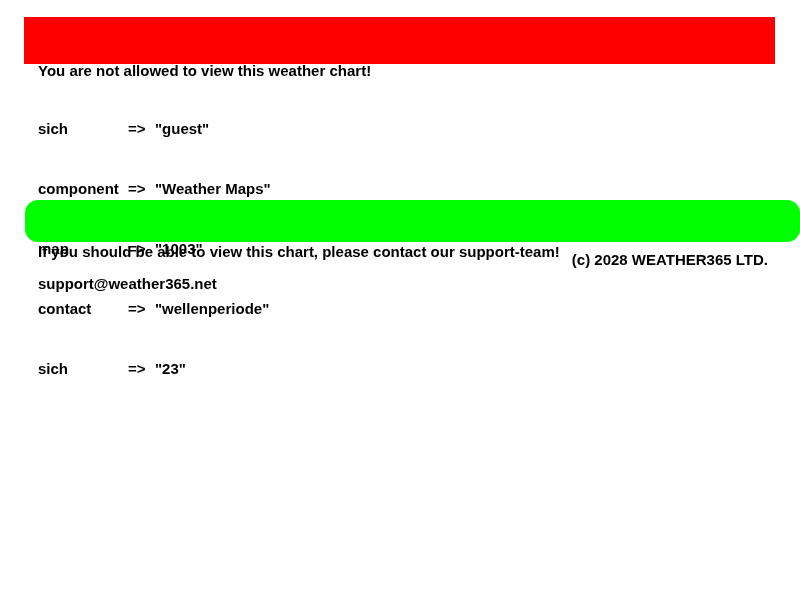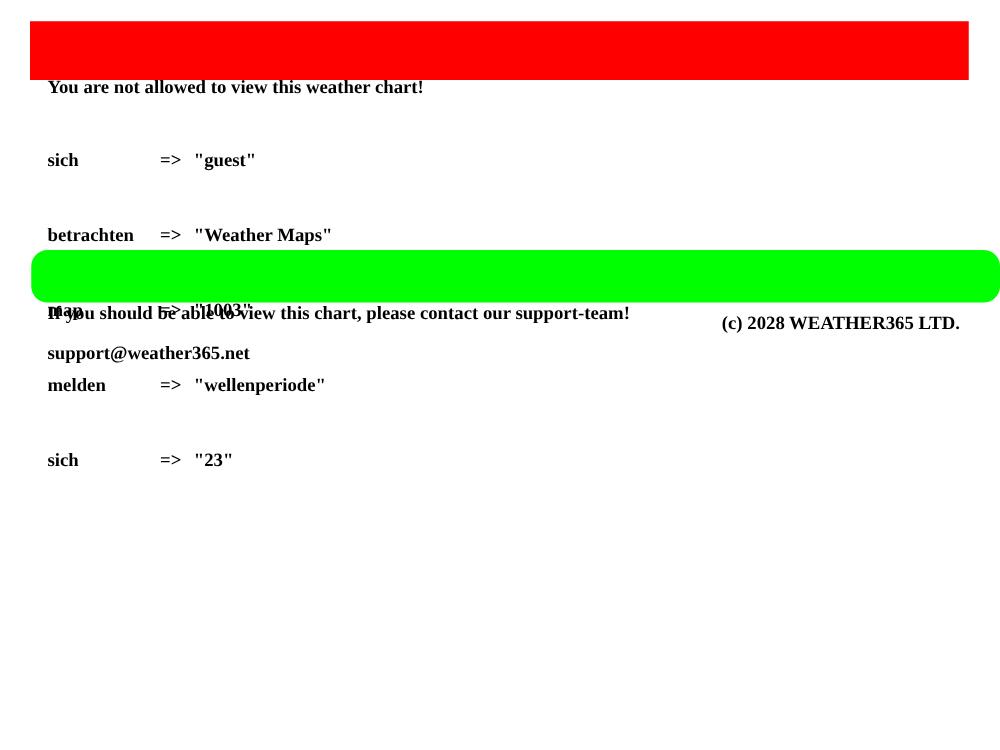--- a/index.html
+++ b/index.html
@@ -6,21 +6,21 @@
     margin: 0;
     padding: 0;
     background: #ffffff;
   }
   .screen {
     position: relative;
     width: 800px;
     height: 600px;
     background: #ffffff;
     overflow: hidden;
-    font-family: Liberation Serif, serif;
+    font-family: Liberation Sans, sans-serif;
     font-weight: bold;
     font-size: 15px;
     color: #000000;
   }
   .banner {
     position: absolute;
     box-sizing: border-box;
     line-height: 19px;
     white-space: pre;
   }
@@ -79,23 +79,23 @@
 <body>
 
 <div class="screen">
 
   <div class="banner banner-error">
     <div>You are not allowed to view this weather chart!</div>
   </div>
 
   <div class="kv-block">
     <div class="kv-row"><span class="kv-key">sich</span><span class="kv-arrow">=&gt;</span><span class="kv-value">"guest"</span></div>
-    <div class="kv-row"><span class="kv-key">betrachten</span><span class="kv-arrow">=&gt;</span><span class="kv-value">"Weather Maps"</span></div>
+    <div class="kv-row"><span class="kv-key">component</span><span class="kv-arrow">=&gt;</span><span class="kv-value">"Weather Maps"</span></div>
     <div class="kv-row"><span class="kv-key">map</span><span class="kv-arrow">=&gt;</span><span class="kv-value">"1003"</span></div>
-    <div class="kv-row"><span class="kv-key">melden</span><span class="kv-arrow">=&gt;</span><span class="kv-value">"wellenperiode"</span></div>
+    <div class="kv-row"><span class="kv-key">contact</span><span class="kv-arrow">=&gt;</span><span class="kv-value">"wellenperiode"</span></div>
     <div class="kv-row"><span class="kv-key">sich</span><span class="kv-arrow">=&gt;</span><span class="kv-value">"23"</span></div>
   </div>
 
   <div class="banner banner-support">
     <div>If you should be able to view this chart, please contact our support-team!</div>
   </div>
 
   <div class="footer-email">support@weather365.net</div>
   <div class="footer-copyright">(c) 2028 WEATHER365 LTD.</div>
 

